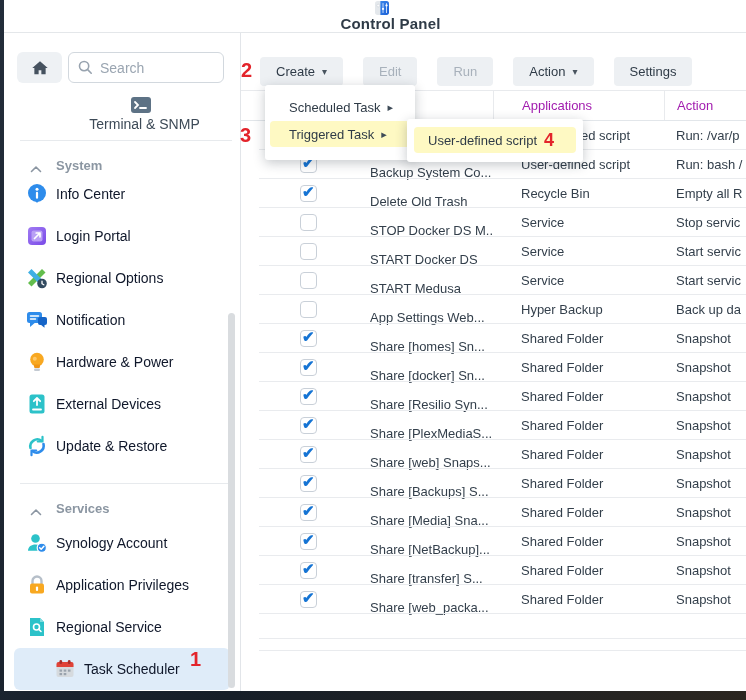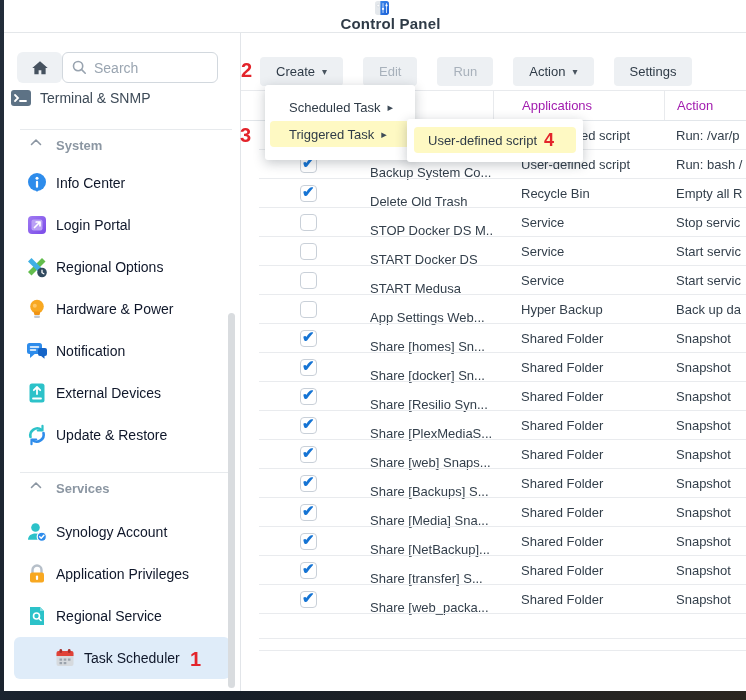--- a/index.html
+++ b/index.html
@@ -12,34 +12,34 @@
 
   
   .titlebar { position:absolute; left:0; top:0; right:0; height:33px; background:#fff;
               border-bottom:1px solid #e4e7ea; display:flex; align-items:center; padding-left:14px;flex-direction:column; }
   .app-icon { width:26px; height:26px; margin-top:1px; }
   .titlebar h1 { font-size:15px; font-weight:bold; color:#2f3b47; margin-left:17px; letter-spacing:.2px; }
 
   
   .sidebar { position:absolute; left:0; top:33px; width:237px; bottom:0; background:#fff;
              border-right:1px solid #e2e5e9; padding-top:19px; }
-  .side-top { display:flex; gap:0; margin-left:13px; }
+  .side-top { display:flex; gap:6px; margin-left:13px; }
   .home-btn { width:45px; height:31px; background:#eef1f4; border:none; border-radius:6px;
               display:flex; align-items:center; justify-content:center; cursor:pointer; }
   .home-btn svg { width:20px; height:20px; }
   .search-box { position:relative; width:156px; height:31px; }
   .search-box svg { position:absolute; left:9px; top:7px; width:16px; height:16px; }
   .search-box input { width:100%; height:100%; border:1px solid #d2d8de; border-radius:6px;
               padding:0 8px 0 31px; font-size:14px; color:#3d4a57; font-family:inherit; outline:none; }
   .search-box input::placeholder { color:#9aa5b1; }
-  .side-item { display:flex; align-items:center; height:30px; padding-left:6px; cursor:pointer; }
+  .side-item { display:flex; align-items:center; height:30px; margin-top:11px; padding-left:37px; cursor:pointer;flex-direction:column; }
   .side-item svg { width:22px; height:22px; flex:none; }
   .side-item .lbl { margin-left:8px; font-size:14px; color:#3d4a57; white-space:nowrap; }
   .side-divider { border:none; border-top:1px solid #e7eaed; margin:16px 8px 0 16px; }
-  .section-hd { display:flex; align-items:flex-start; height:24px; margin-top:8px; padding-left:26px; cursor:pointer; }
+  .section-hd { display:flex; align-items:flex-end; height:24px; margin-top:8px; padding-left:26px; cursor:pointer; }
   .section-hd svg { width:12px; height:8px; }
   .section-hd .lbl { margin-left:14px; font-size:13px; font-weight:bold; color:#8b96a2; }
   .nav-item { display:flex; align-items:center; height:42px; padding-left:22px; cursor:pointer;
               border-radius:6px; margin:0 10px 0 10px; padding-left:12px; }
   .nav-item svg { width:22px; height:22px; flex:none; }
   .nav-item .lbl { margin-left:8px; font-size:14px; color:#0f172a; white-space:nowrap; }
   .nav-item.active { background:#dfecf9;padding-left:40px; }
   .svc { margin-top:6px; }
   .scroll-thumb { position:absolute; left:224px; top:280px; width:7px; height:375px;
                   background:#d9dcdf; border-radius:4px; }
@@ -186,36 +186,36 @@
         <svg viewBox="0 0 22 22">
           <path d="M2 16L16 2l3.5 3.5L5.5 19.5z" fill="#63bd4d"></path>
           <path d="M2 5.5L5.5 2l14 14-3.5 3.5z" fill="#3fb0e4"></path>
           <circle cx="16" cy="16.5" r="4.8" fill="#314a5f"></circle>
           <path d="M16 14.2v2.5l1.8 1.1" stroke="#fff" stroke-width="1.3" fill="none" stroke-linecap="round"></path>
           </svg>
         <span class="lbl">Regional Options</span>
       </div>
       <div class="nav-item">
         <svg viewBox="0 0 22 22">
-          <circle cx="11" cy="8.5" r="6.8" fill="#f8a821"></circle>
-          <path d="M7.5 13.5h7l-1 3.5h-5z" fill="#ef9415"></path>
-          <rect x="8" y="17.5" width="6" height="2.4" rx="1.2" fill="#c3cad2"></rect>
-          <circle cx="8.8" cy="7.8" r="2" fill="#ffc765"></circle>
-          </svg>
-        <span class="lbl">Hardware &amp; Power</span>
-      </div>
-      <div class="nav-item">
-        <svg viewBox="0 0 22 22">
           <rect x="1" y="3" width="15" height="11" rx="2.5" fill="#2e8ceb"></rect>
           <path d="M4 13v5l5-4.2z" fill="#2e8ceb"></path>
           <path d="M4.5 7h8M4.5 10h5" stroke="#fff" stroke-width="1.5" stroke-linecap="round"></path>
           <rect x="12" y="8" width="9" height="8" rx="2" fill="#1565c8"></rect>
           <path d="M18.5 15.5v3.2l-3.4-2.8z" fill="#1565c8"></path>
           </svg>
         <span class="lbl">Notification</span>
+      </div>
+      <div class="nav-item">
+        <svg viewBox="0 0 22 22">
+          <circle cx="11" cy="8.5" r="6.8" fill="#f8a821"></circle>
+          <path d="M7.5 13.5h7l-1 3.5h-5z" fill="#ef9415"></path>
+          <rect x="8" y="17.5" width="6" height="2.4" rx="1.2" fill="#c3cad2"></rect>
+          <circle cx="8.8" cy="7.8" r="2" fill="#ffc765"></circle>
+          </svg>
+        <span class="lbl">Hardware &amp; Power</span>
       </div>
       <div class="nav-item">
         <svg viewBox="0 0 22 22">
           <rect x="3.5" y="1.5" width="15" height="19" rx="2.5" fill="#2cc2c9"></rect>
           <path d="M11 5.2v6.8M7.8 8.2L11 5l3.2 3.2" stroke="#fff" stroke-width="1.8" fill="none" stroke-linecap="round" stroke-linejoin="round"></path>
           <path d="M7 16.5h8" stroke="#fff" stroke-width="1.8" stroke-linecap="round"></path>
           </svg>
         <span class="lbl">External Devices</span>
       </div>
       <div class="nav-item">

